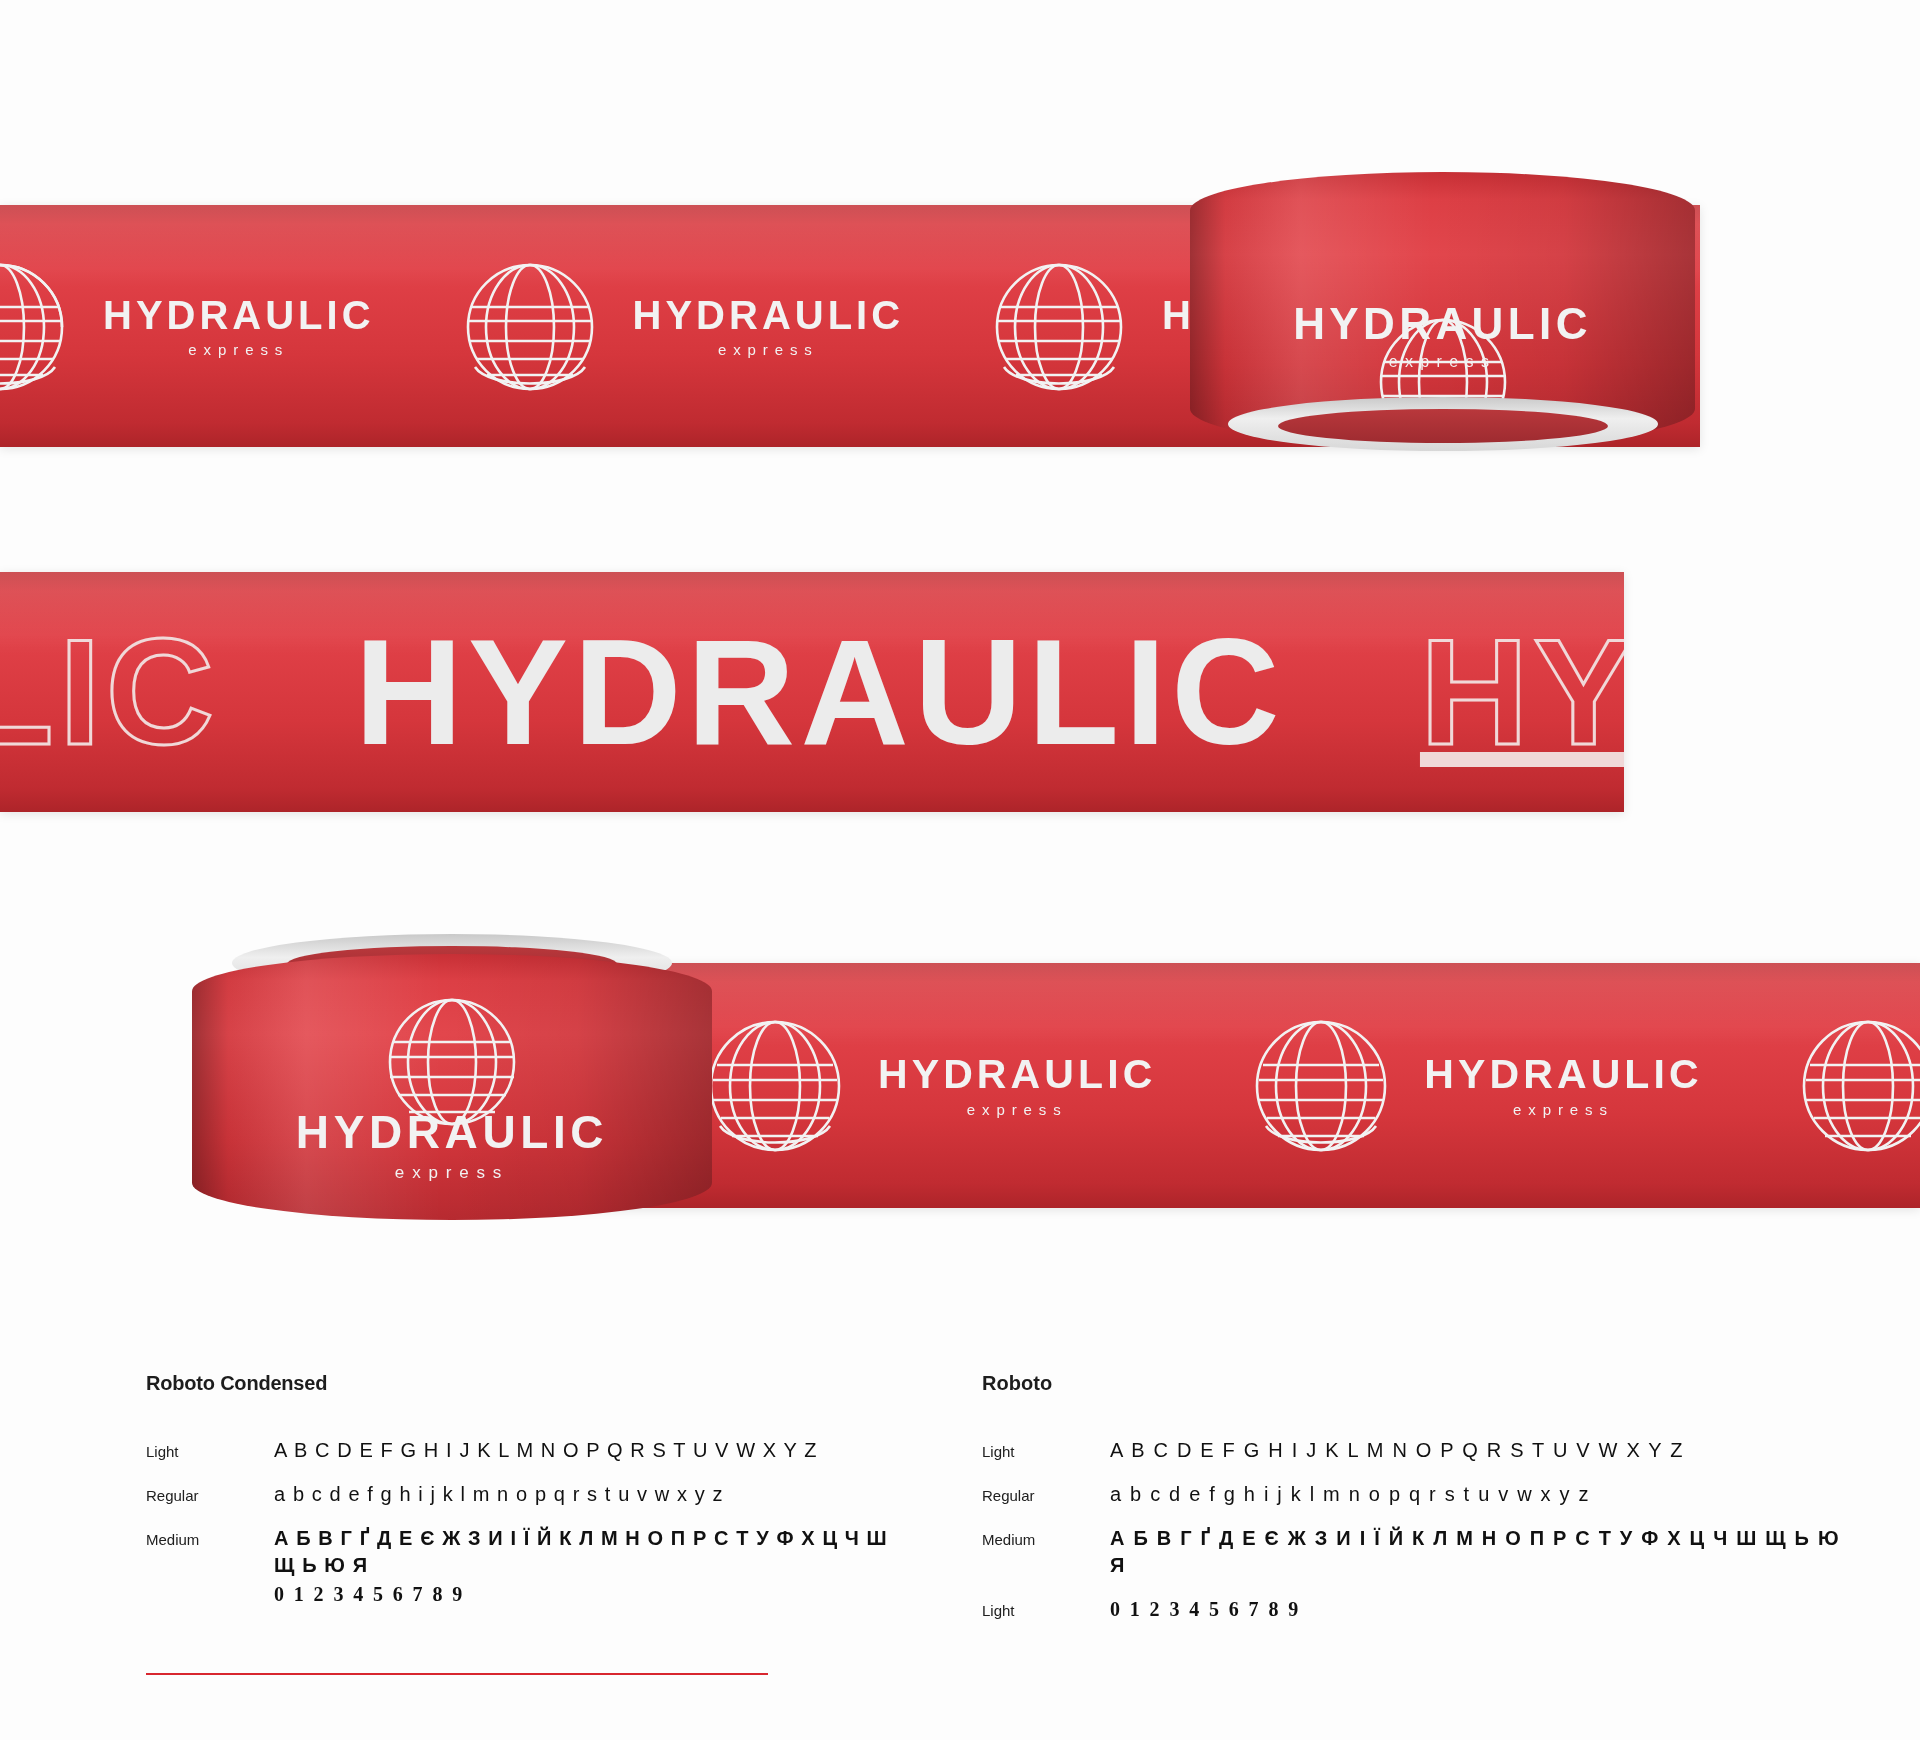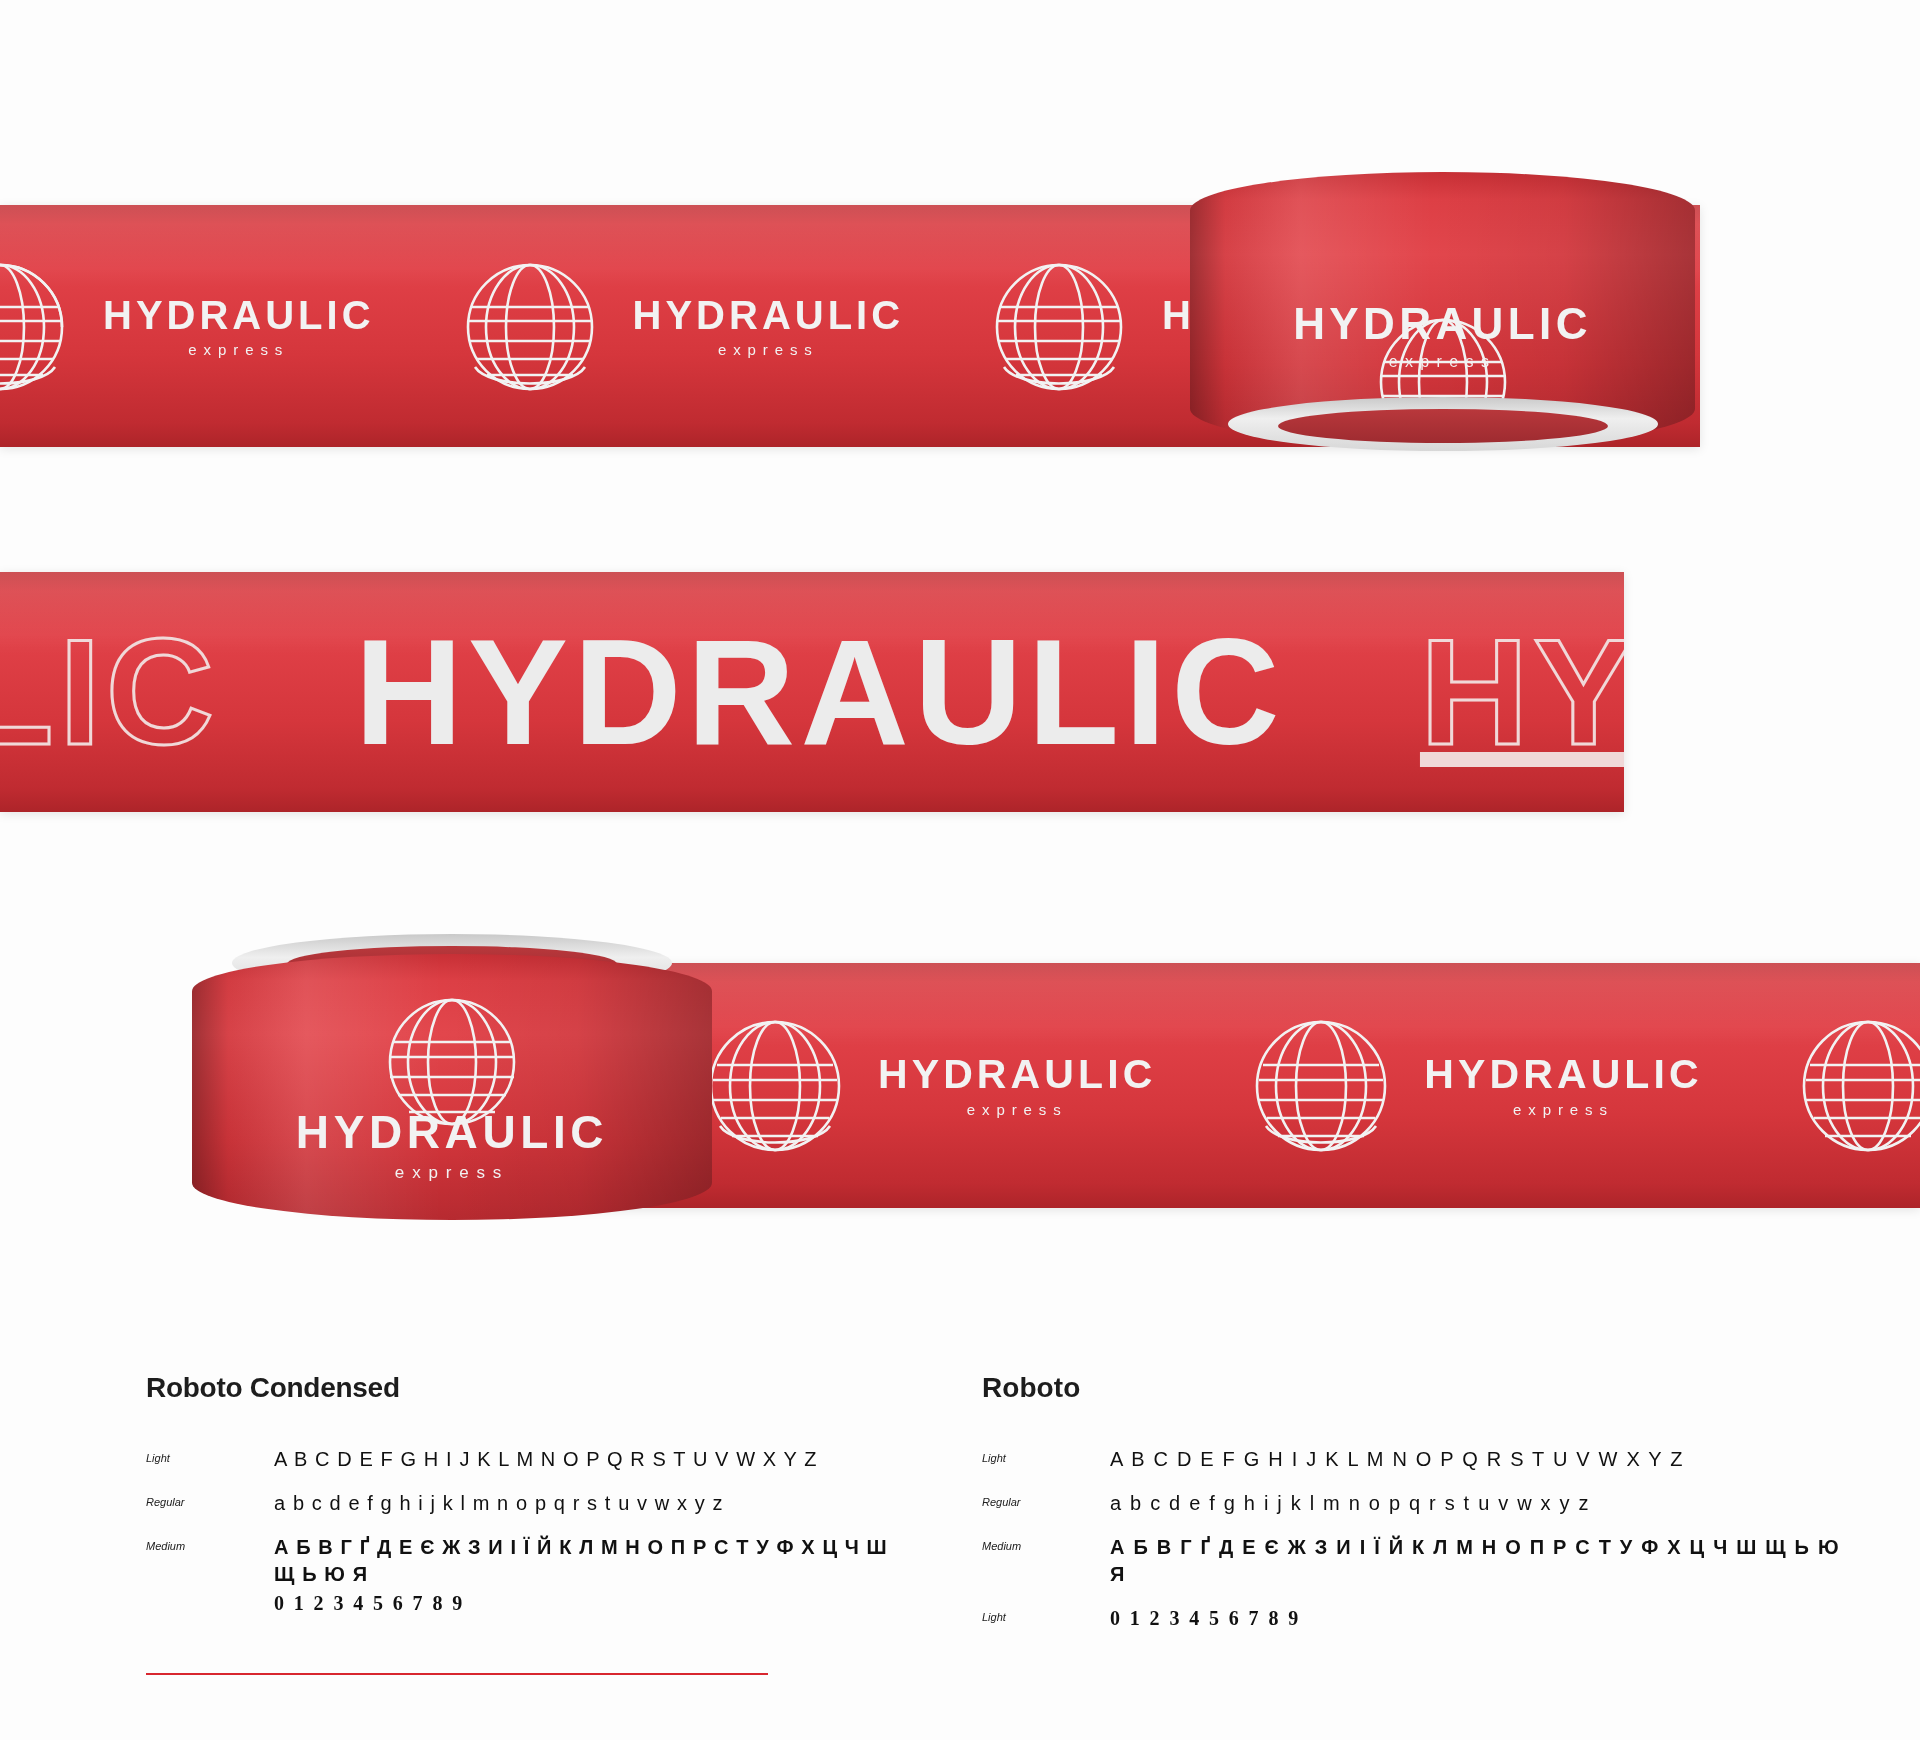--- a/index.html
+++ b/index.html
@@ -165,39 +165,38 @@
     border-radius: 50%;
     background: linear-gradient(to bottom, #b9383c, #9e2b30);
   }
 
   
   .spec {
     position: absolute;
     font-family: "Liberation Sans", sans-serif;
   }
   .spec-title {
-    font-size: 28px;
+    font-size: 20px;
     font-weight: 700;
     color: #1d1d1d;
     letter-spacing: 0.002em;
   }
   .spec-title.cond { letter-spacing: -0.01em; }
   .spec-row {
     display: flex;
     align-items: flex-start;
     margin-top: 17px;
   }
   .spec-weight {
     width: 128px;
     flex: none;
-    font-size: 11px;
+    font-size: 15px;
     color: #202020;
     padding-top: 6px;
     font-weight: 400;
-    font-style: italic;
   }
   .spec-sample {
     font-size: 20px;
     color: #111111;
     letter-spacing: 0.085em;
     line-height: 1.35;
   }
   .spec-sample.light  { font-weight: 300; }
   .spec-sample.regular{ font-weight: 400; }
   .spec-sample.medium { font-weight: 600; }

